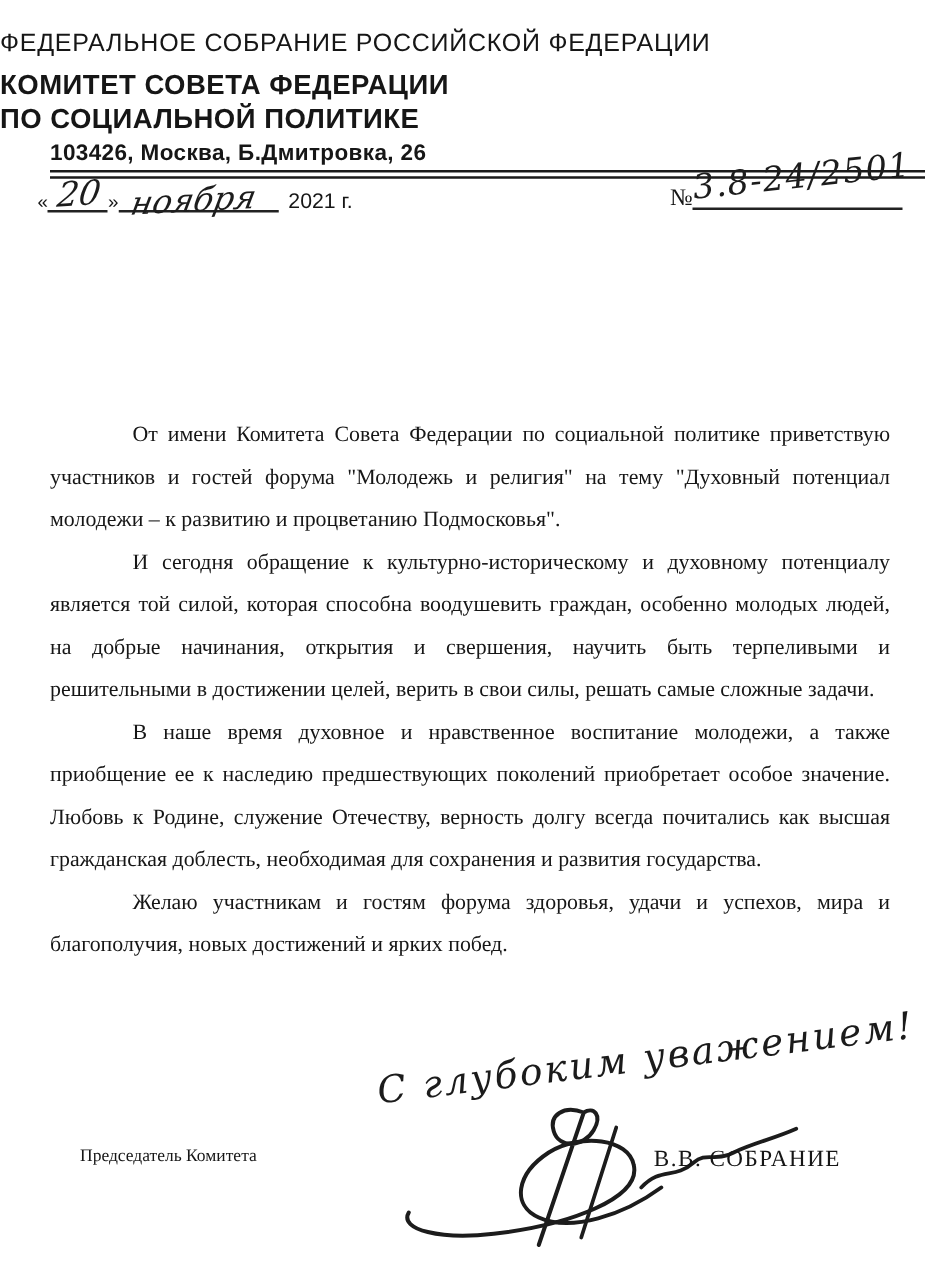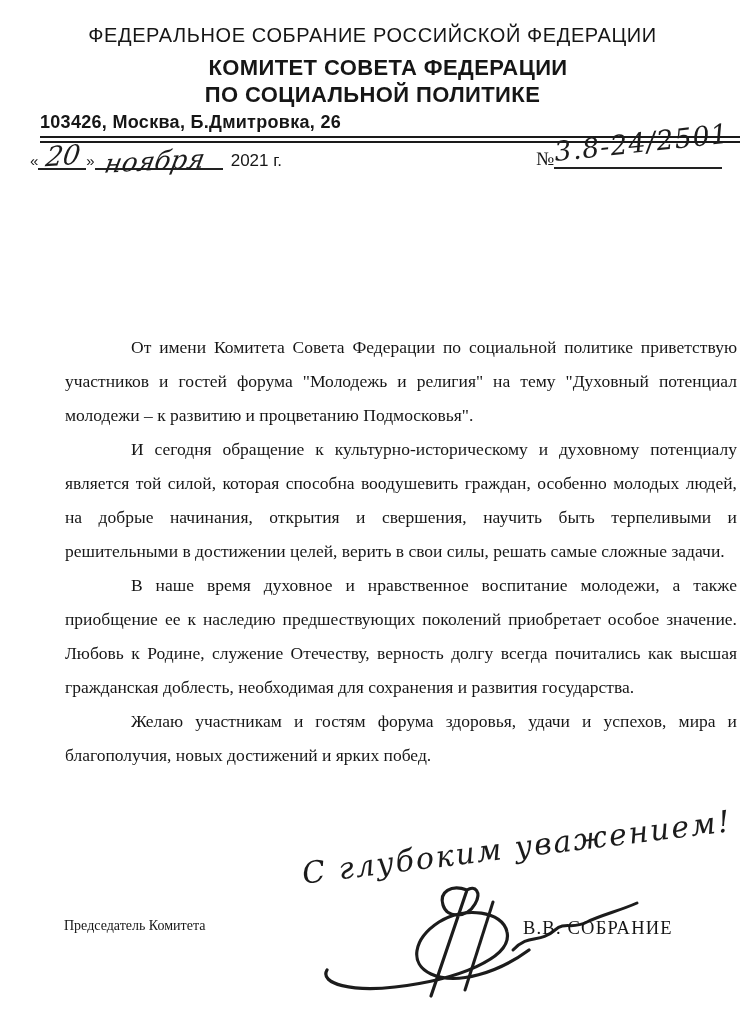--- a/index.html
+++ b/index.html
@@ -11,35 +11,34 @@
     background: #ffffff;
     color: #161616;
     font-family: "Liberation Serif", serif;
     overflow: hidden;
   }
 
   
   .letterhead {
     position: absolute;
     top: 24px; left: 0; width: 100%;
-    text-align: center;
     font-family: "Liberation Sans", sans-serif;
   }
   .org {
     font-size: 20px;
     letter-spacing: 0.6px;
     font-weight: 400;
   }
   .committee {
     font-size: 22px;
     font-weight: bold;
     letter-spacing: 0.4px;
     line-height: 27px;
   }
-  .committee.first { margin-top: 7px; margin-left: 31px; }
+  .committee.first { margin-top: 7px; }
 
   .address {
     position: absolute;
     left: 40px; top: 112px;
     font-family: "Liberation Sans", sans-serif;
     font-size: 18px;
     font-weight: bold;
     letter-spacing: 0.3px;
   }
 
@@ -111,21 +110,20 @@
   }
 
   
   .body {
     position: absolute;
     left: 40px; top: 330px;
     width: 672px;
     font-size: 17.5px;
     line-height: 34px;
     text-align: justify;
-    margin-left: 25px;
   }
   .body p { margin: 0; text-indent: 66px; }
 
   
   .hw-note {
     position: absolute;
     left: 300px; top: 856px;
     width: 460px;
     font-family: "DejaVu Serif", serif;
     font-style: italic;

